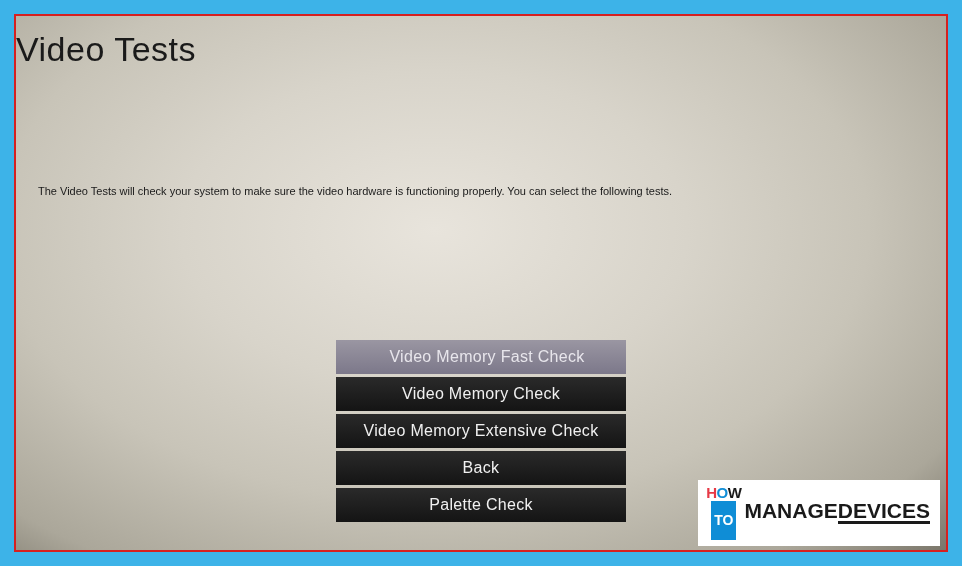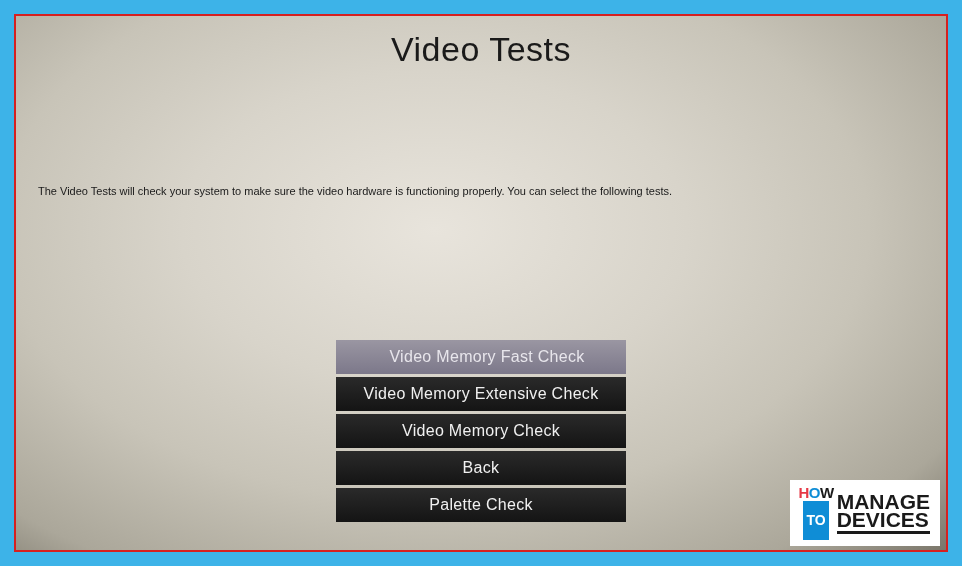--- a/index.html
+++ b/index.html
@@ -19,21 +19,20 @@
       position: absolute;
       top: 14px;
       left: 14px;
       right: 14px;
       bottom: 14px;
       background: radial-gradient(ellipse at 45% 40%, #e8e4dc 0%, #d8d4ca 35%, #c8c4b8 60%, #aba79a 85%, #7a766a 100%);
       border: 2px solid #d62020;
       overflow: hidden;
     }
     .title {
-      text-align: center;
       font-size: 34px;
       font-weight: 400;
       color: #1a1a1a;
       margin-top: 14px;
       letter-spacing: 0.5px;
     }
     .description {
       font-size: 11px;
       color: #1a1a1a;
       margin-top: 115px;
@@ -99,21 +98,21 @@
     .watermark-to {
       font-size: 14px;
       font-weight: 900;
       color: #ffffff;
       background: #0f8dd6;
       padding: 12px 3px;
       line-height: 1.1;
     }
     .watermark-main {
       display: flex;
-      flex-direction: column;
+      flex-direction: row;
       line-height: 0.88;
       color: #1a1a1a;
       font-weight: 900;
       font-size: 21px;
       letter-spacing: 0px;
     }
     .watermark-devices {
       border-bottom: 3px solid #1a1a1a;
       display: inline-block;
       padding-bottom: 1px;
@@ -123,22 +122,22 @@
 <body>
 
 <div class="outer-frame">
 
   <h1 class="title">Video Tests</h1>
 
   <p class="description">The Video Tests will check your system to make sure the video hardware is functioning properly. You can select the following tests.</p>
 
   <div class="button-stack">
     <button class="menu-button selected">Video Memory Fast Check</button>
+    <button class="menu-button">Video Memory Check</button>
     <button class="menu-button">Video Memory Extensive Check</button>
-    <button class="menu-button">Video Memory Check</button>
     <button class="menu-button">Back</button>
     <button class="menu-button">Palette Check</button>
   </div>
 
 </div>
 
 <div class="watermark">
   <div class="watermark-howto">
     <div class="watermark-how"><span class="h">H</span><span class="o">O</span><span class="w">W</span></div>
     <div class="watermark-to">TO</div>

